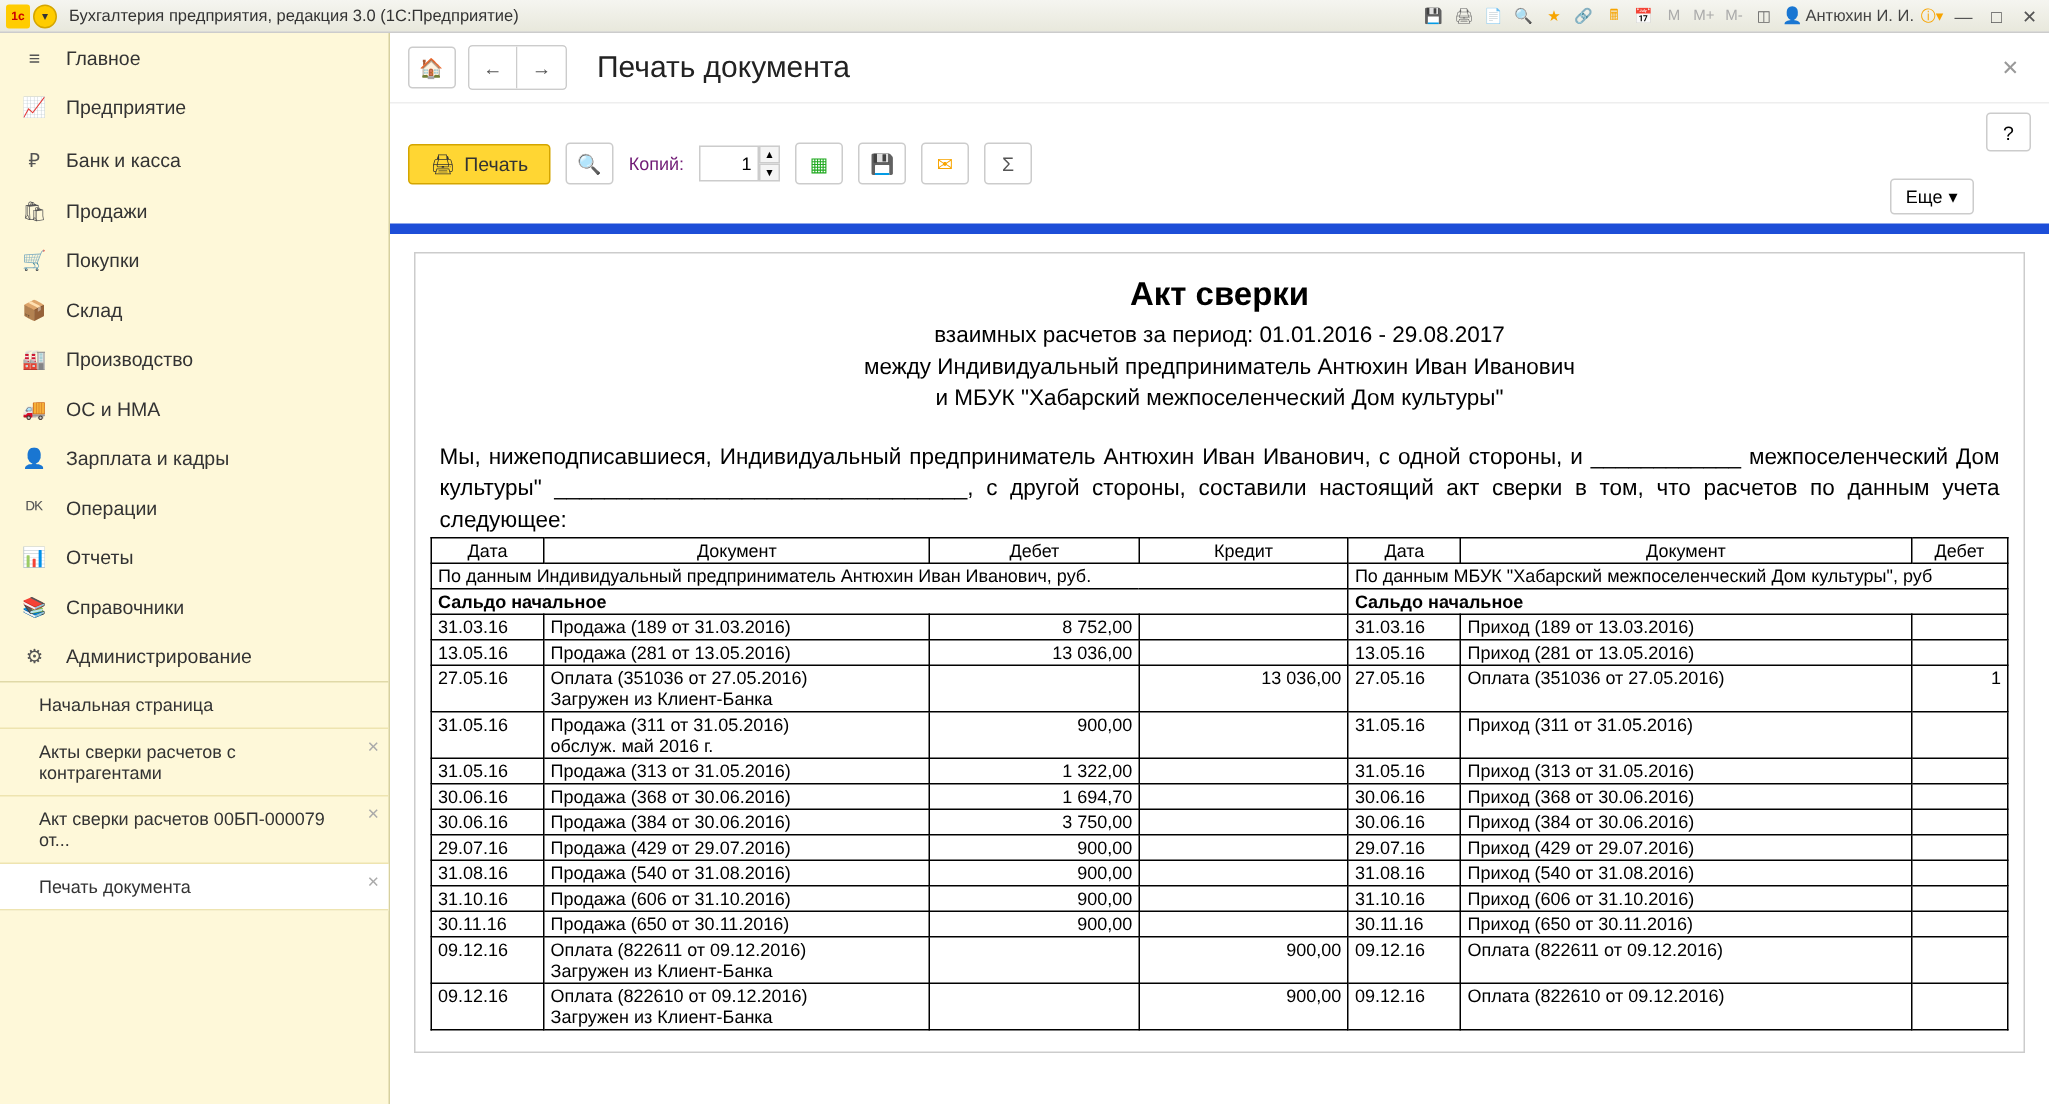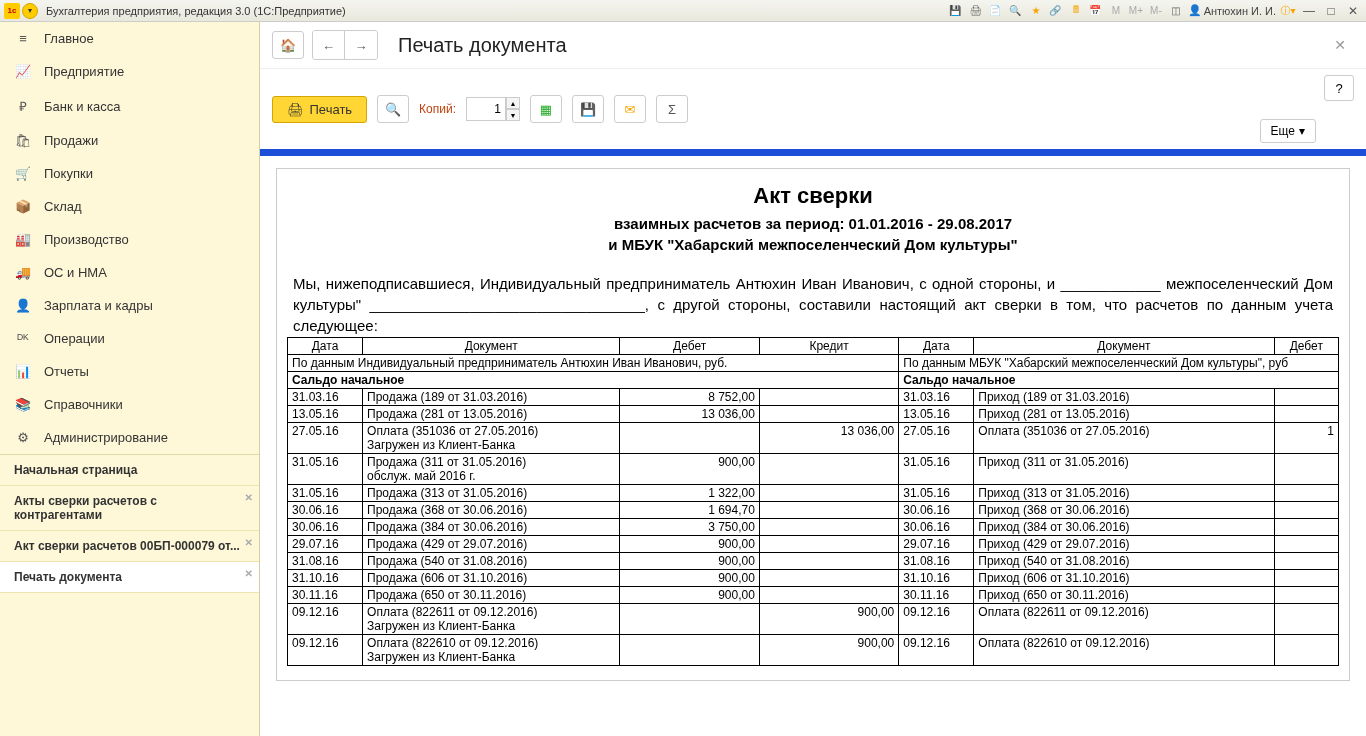--- a/index.html
+++ b/index.html
@@ -9,45 +9,45 @@
 .titlebar .tb-title { margin-left:6px; color:#333; font-size:11px; }
 .titlebar .tb-right { margin-left:auto; display:flex; align-items:center; gap:4px; }
 .tb-icon { width:16px; height:16px; display:inline-flex; align-items:center; justify-content:center; font-size:10px; color:#666; cursor:pointer; }
 .tb-user { display:flex; align-items:center; font-size:11px; color:#444; gap:2px; }
 .win-btn { width:18px; height:16px; display:inline-flex; align-items:center; justify-content:center; color:#555; cursor:pointer; }
 .app { display:flex; height:calc(100vh - 22px); }
 .sidebar { width:260px; background:#fef8d9; border-right:1px solid #d6d0a0; display:flex; flex-direction:column; }
 .nav-item { display:flex; align-items:center; padding:9px 14px; color:#333; cursor:pointer; font-size:13px; gap:12px; }
 .nav-icon { width:18px; text-align:center; color:#555; }
 .tabs { border-top:1px solid #e0d9a8; }
-.tab-item { padding:8px 14px; font-size:12px; color:#333; border-bottom:1px solid #eee4b0; cursor:pointer; position:relative;font-weight:bold; }
+.tab-item { padding:8px 26px; font-size:12px; color:#333; border-bottom:1px solid #eee4b0; cursor:pointer; position:relative; }
 .tab-item.active { background:#fff; }
 .tab-close { position:absolute; right:6px; top:6px; color:#aaa; font-size:10px; }
 .main { flex:1; background:#fff; display:flex; flex-direction:column; overflow:hidden; }
 .toolbar1 { display:flex; align-items:center; padding:8px 12px; gap:8px; border-bottom:1px solid #eee; }
 .tb-btn { width:32px; height:28px; border:1px solid #ccc; background:#fff; border-radius:3px; display:inline-flex; align-items:center; justify-content:center; cursor:pointer; font-size:13px; color:#555; }
 .nav-group { display:flex; border:1px solid #ccc; border-radius:3px; overflow:hidden; }
 .nav-group .tb-btn { border:none; border-right:1px solid #ccc; border-radius:0; }
 .nav-group .tb-btn:last-child { border-right:none; }
 .page-title { font-size:20px; margin-left:12px; color:#222; }
 .close-x { margin-left:auto; font-size:14px; color:#999; cursor:pointer; padding:4px 8px; }
 .toolbar2 { display:flex; align-items:center; padding:6px 12px; gap:10px; border-bottom:7px solid #1d4ed8; }
 .btn-print { background:#ffd633; border:1px solid #d4a500; padding:5px 14px; border-radius:3px; font-size:13px; cursor:pointer; display:inline-flex; align-items:center; gap:6px; color:#333; }
 .btn-print::before { content:"🖨"; font-size:13px; }
-.copies-label { font-size:12px; color:#c2410c; }
+.copies-label { font-size:12px; color:#701a75; }
 .copies-input { width:40px; height:24px; border:1px solid #ccc; text-align:right; padding:0 4px; font-size:12px; }
 .spinner-btns { display:flex; flex-direction:column; }
 .spinner-btns span { width:14px; height:12px; border:1px solid #ccc; font-size:7px; display:flex; align-items:center; justify-content:center; cursor:pointer; background:#f5f5f5; }
 .btn-more { border:1px solid #ccc; padding:4px 10px; border-radius:3px; font-size:12px; cursor:pointer; background:#fff; display:inline-flex; align-items:center; gap:4px;margin-top:44px; }
 .btn-help { border:1px solid #ccc; width:30px; height:26px; border-radius:3px; font-size:13px; cursor:pointer; background:#fff; display:inline-flex; align-items:center; justify-content:center; }
 .doc-area { flex:1; overflow:auto; padding:12px 16px; position:relative; }
 .doc-page { border:1px solid #ccc; background:#fff; padding:14px 10px; min-width:1040px; }
 .doc-header { text-align:center; margin-bottom:18px; }
 .doc-header h1 { font-size:22px; font-weight:bold; margin-bottom:4px; }
-.doc-header div { font-size:15px; line-height:1.4;font-weight:bold; }
+.doc-header div { font-size:15px; line-height:1.4; }
 .doc-intro { font-size:15px; line-height:1.4; text-align:justify; margin-bottom:1px; padding:0 6px; }
 .rec-table { width:100%; border-collapse:collapse; font-size:12px; }
 .rec-table th, .rec-table td { border:1px solid #000; padding:1px 4px; text-align:left; vertical-align:top; }
 .rec-table th { font-weight:normal; text-align:center; }
 .rec-table .num { text-align:right; }
 .saldo-row td { font-weight:bold; }
 .tb-right-group { margin-left:auto; display:flex; gap:8px; }
 .logo-1c { width:16px; height:16px; background:#ffcc00; border-radius:2px; display:inline-flex; align-items:center; justify-content:center; font-size:8px; font-weight:bold; color:#c00; }
 .dropdown-arrow { width:16px; height:16px; background:#ffcc00; border:1px solid #d4a500; border-radius:8px; display:inline-flex; align-items:center; justify-content:center; font-size:8px; color:#333; }
 </style>
@@ -177,20 +177,21 @@
         <button class="btn-more"><span>Еще</span> ▾</button>
         <button class="btn-help">?</button>
       </div>
     </div>
 
     <div class="doc-area">
       <div class="doc-page">
         <div class="doc-header">
           <h1>Акт сверки</h1>
           <div>взаимных расчетов за период: 01.01.2016 - 29.08.2017</div>
+          <div>между Индивидуальный предприниматель Антюхин Иван Иванович</div>
           <div>и МБУК "Хабарский межпоселенческий Дом культуры"</div>
         </div>
         <div class="doc-intro">Мы, нижеподписавшиеся, Индивидуальный предприниматель Антюхин Иван Иванович, с одной стороны, и ____________ межпоселенческий Дом культуры" _________________________________, с другой стороны, составили настоящий акт сверки в том, что расчетов по данным учета следующее:</div>
         <table class="rec-table">
           <colgroup>
             <col style="width:70px">
               <col style="width:240px">
               <col style="width:130px">
               <col style="width:130px">
             <col style="width:70px">
@@ -216,21 +217,21 @@
             <tr class="saldo-row">
               <td colspan="4">Сальдо начальное</td>
               <td colspan="3">Сальдо начальное</td>
             </tr>
           <tr>
                 <td>31.03.16</td>
                 <td style="white-space:pre-line;">Продажа (189 от 31.03.2016)</td>
                 <td class="num">8 752,00</td>
                 <td class="num"></td>
                 <td>31.03.16</td>
-                <td>Приход (189 от 31.03.2016)</td>
+                <td>Приход (189 от 13.03.2016)</td>
                 <td class="num"></td>
               </tr>
               <tr>
                 <td>13.05.16</td>
                 <td style="white-space:pre-line;margin-left:12px;">Продажа (281 от 13.05.2016)</td>
                 <td class="num">13 036,00</td>
                 <td class="num"></td>
                 <td>13.05.16</td>
                 <td>Приход (281 от 13.05.2016)</td>
                 <td class="num"></td>

